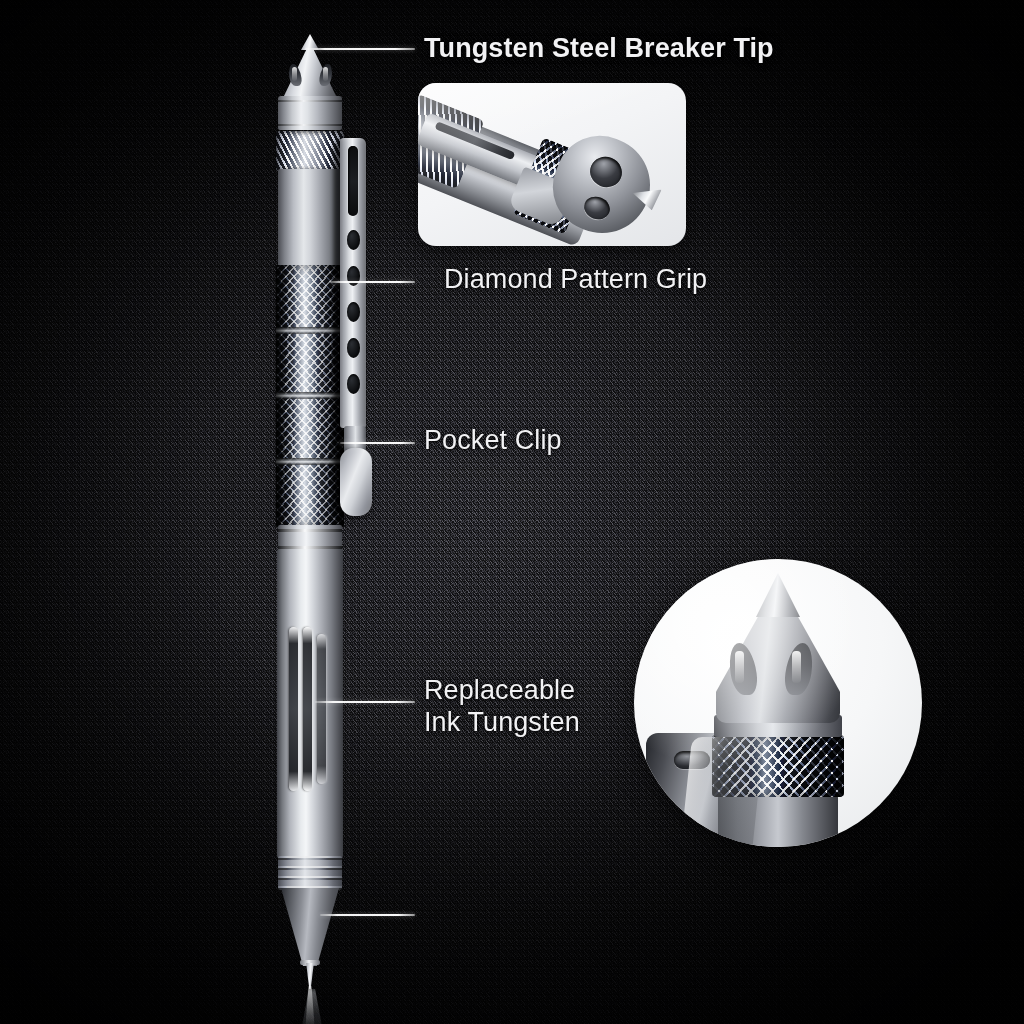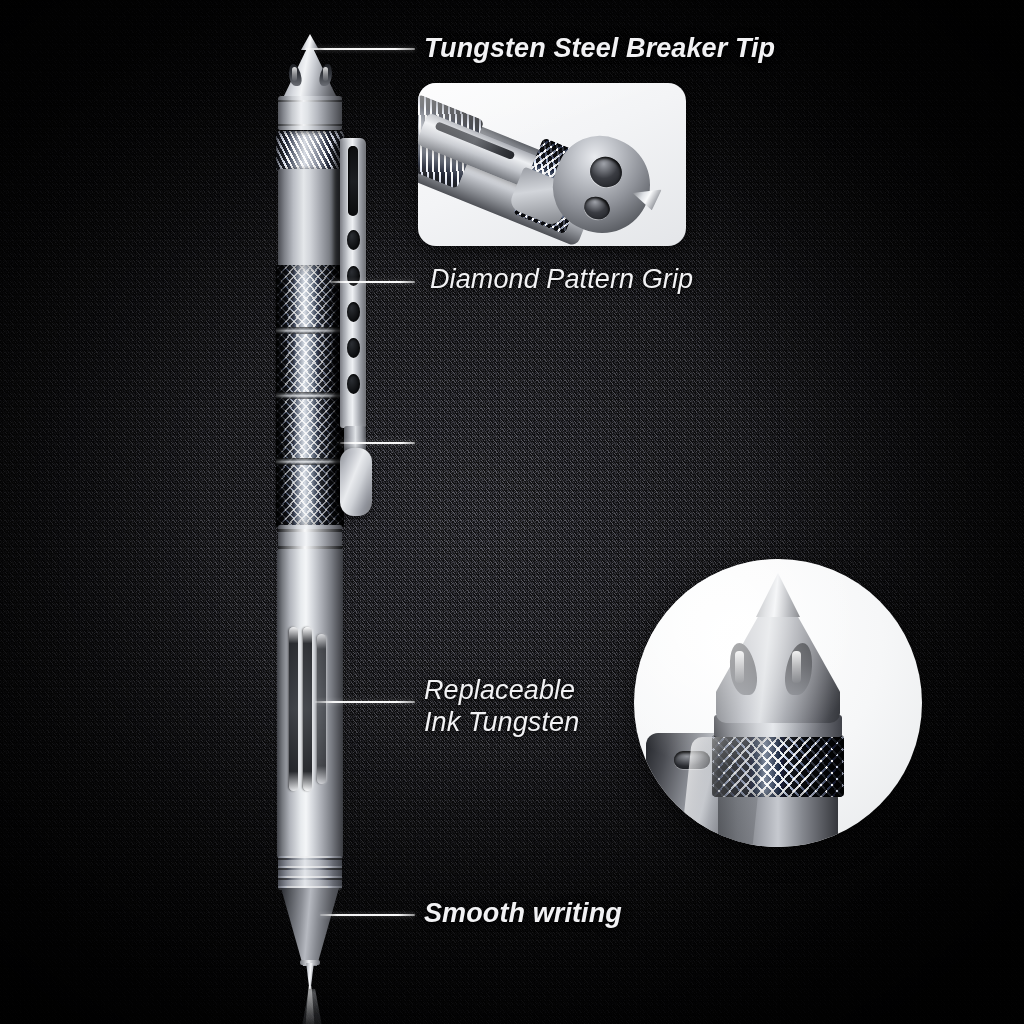--- a/index.html
+++ b/index.html
@@ -11,21 +11,20 @@
   body {
     font-family: "Liberation Sans", sans-serif;
   }
 
   #stage {
     position: relative;
     width: 1024px;
     height: 1024px;
     overflow: hidden;
     background: #0c0c0d;
-    font-style: italic;
   }
 
   
   .bg-base {
     position: absolute;
     inset: 0;
     background:
       radial-gradient(ellipse 62% 55% at 47% 50%,
         #34343a 0%,
         #2c2c31 22%,
@@ -639,18 +638,18 @@
     <div class="circle-sheen"></div>
   </div>
 
   <div class="leader" id="ld0" style="left: 305px; top: 48px; width: 110px;"></div>
   <div class="leader" id="ld1" style="left: 330px; top: 281px; width: 85px;"></div>
   <div class="leader" id="ld2" style="left: 340px; top: 442px; width: 75px;"></div>
   <div class="leader" id="ld3" style="left: 315px; top: 701px; width: 100px;"></div>
   <div class="leader" id="ld4" style="left: 320px; top: 914px; width: 95px;"></div>
 
   <div class="label bold" id="lb0" style="left: 424px; top: 33px; font-size: 27px;">Tungsten Steel Breaker Tip</div>
-  <div class="label" id="lb1" style="left: 430px; top: 264px; font-size: 27px;">Diamond Pattern Grip</div>
+  <div class="label" id="lb1" style="left: 444px; top: 264px; font-size: 27px;">Diamond Pattern Grip</div>
+  <div class="label light" id="lb2" style="left: 424px; top: 425px; font-size: 27px;">Pocket Clip</div>
   <div class="label light" id="lb3" style="left: 424px; top: 675px; font-size: 27px;">Replaceable
 Ink Tungsten</div>
-  <div class="label bold" id="lb4" style="left: 424px; top: 898px; font-size: 27px;">Smooth writing</div>
 
 </div>
 
 </body></html>

